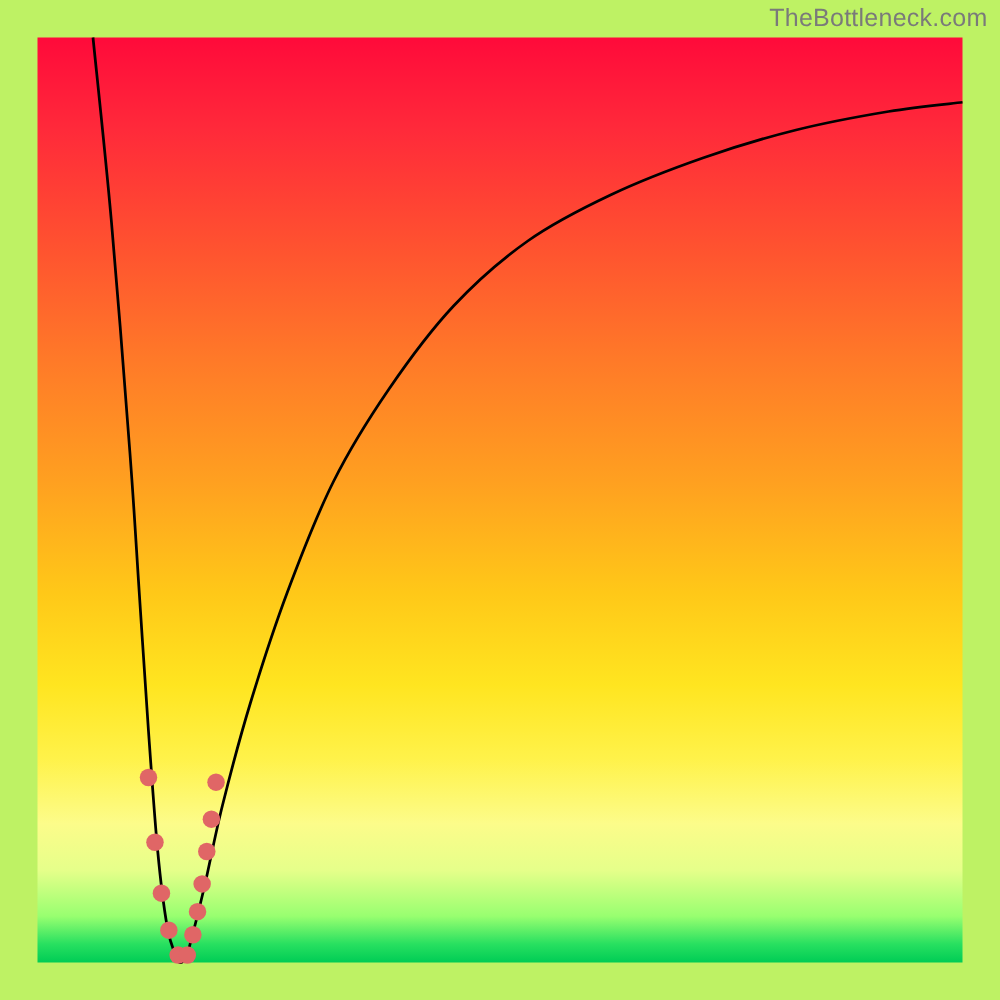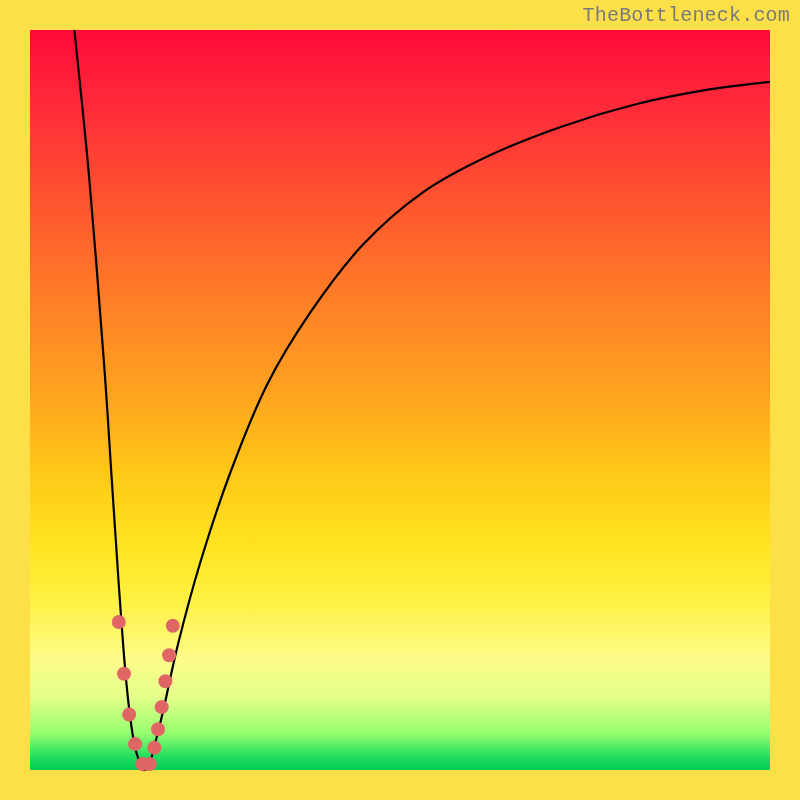--- a/index.html
+++ b/index.html
@@ -8,22 +8,21 @@
     width: 800px;
     height: 800px;
     overflow: hidden;
     background: #000;
     font-family: Arial, Helvetica, sans-serif;
   }
   .frame {
     position: relative;
     width: 800px;
     height: 800px;
-    background: #fde047;
-    font-family: Liberation Mono, monospace;
+    background: #bef264;
   }
   .plot {
     position: absolute;
     left: 30px;
     top: 30px;
     width: 740px;
     height: 740px;
     
     background: linear-gradient(
       to bottom,

